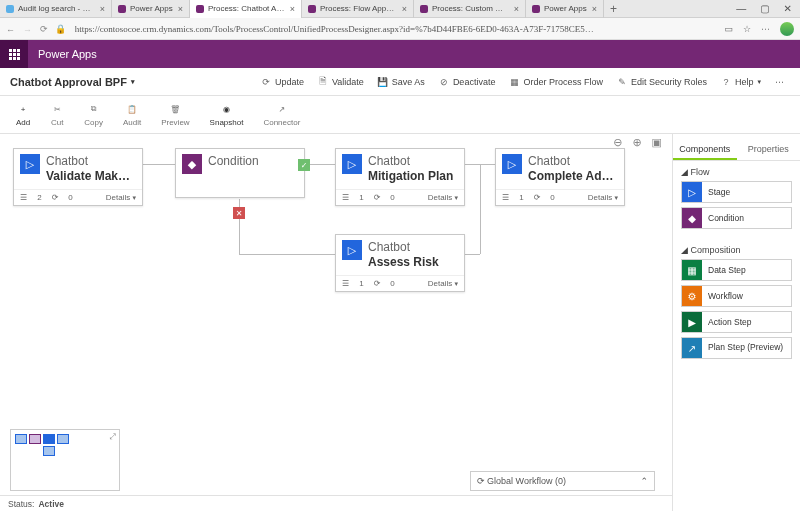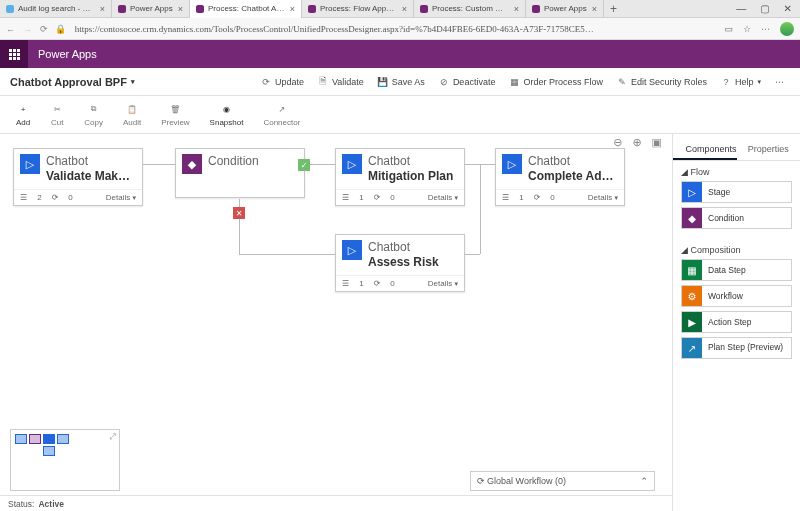--- a/index.html
+++ b/index.html
@@ -78,21 +78,21 @@
 
 
 .gw-bar { position: absolute; left: 470px; bottom: 20px; width: 185px; height: 20px; border: 1px solid #ccc; display: flex; align-items: center; padding: 0 6px; font-size: 9px; color: #555; }
 
 
 .status-bar { position: absolute; bottom: 0; left: 0; right: 0; height: 16px; border-top: 1px solid #e1e1e1; display: flex; align-items: center; padding: 0 8px; font-size: 8.5px; color: #555; gap: 4px; }
 
 
 .panel-tabs { display: flex; border-bottom: 1px solid #e1e1e1; font-size: 9px; }
 .ptab { flex: 1; text-align: center; padding: 4px 0; color: #666; cursor: pointer; }
-.ptab.active { color: #333; border-bottom: 2px solid #0f172a; text-align: right; }
+.ptab.active { color: #333; border-bottom: 2px solid #84cc16; }
 .panel-section { padding: 6px 8px; }
 .panel-section-label { font-size: 9px; color: #444; margin-bottom: 4px; }
 .comp-item { display: flex; align-items: center; border: 1px solid #d0d0d0; margin-bottom: 4px; height: 22px; cursor: grab; }
 .comp-icon { width: 20px; height: 100%; display: flex; align-items: center; justify-content: center; color: #fff; font-size: 10px; }
 .comp-label { font-size: 8.5px; padding-left: 6px; color: #333; }
 .ci-blue { background: #2266dd; }
 .ci-purple { background: #742774; }
 .ci-green { background: #0a8043; }
 .ci-orange { background: #e8710a; }
 .ci-dgreen { background: #0a6b3a; }

